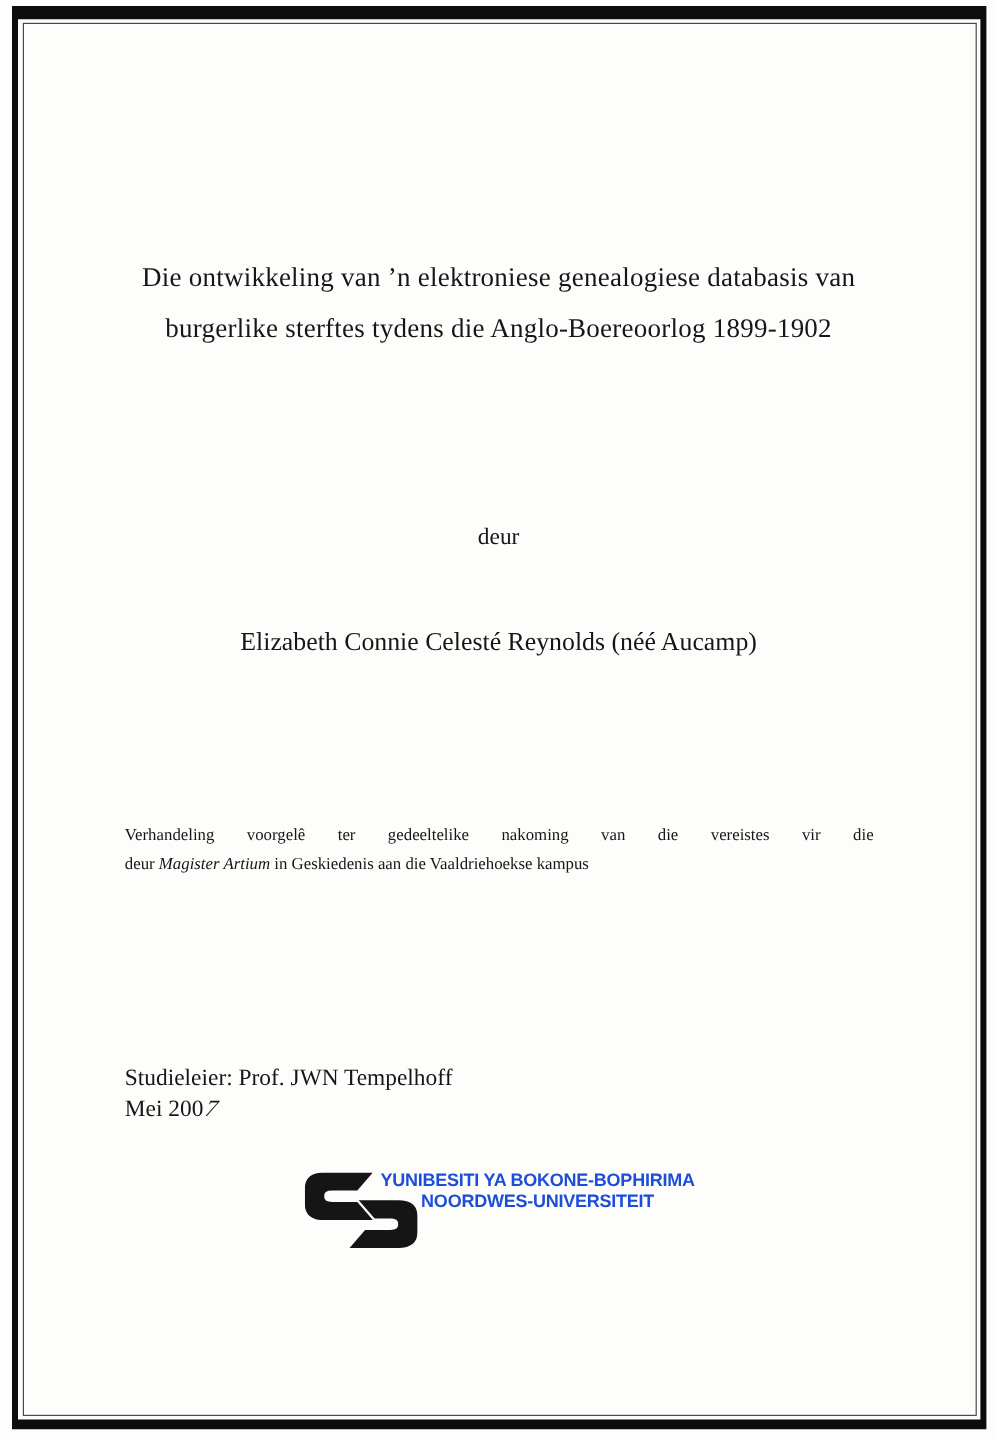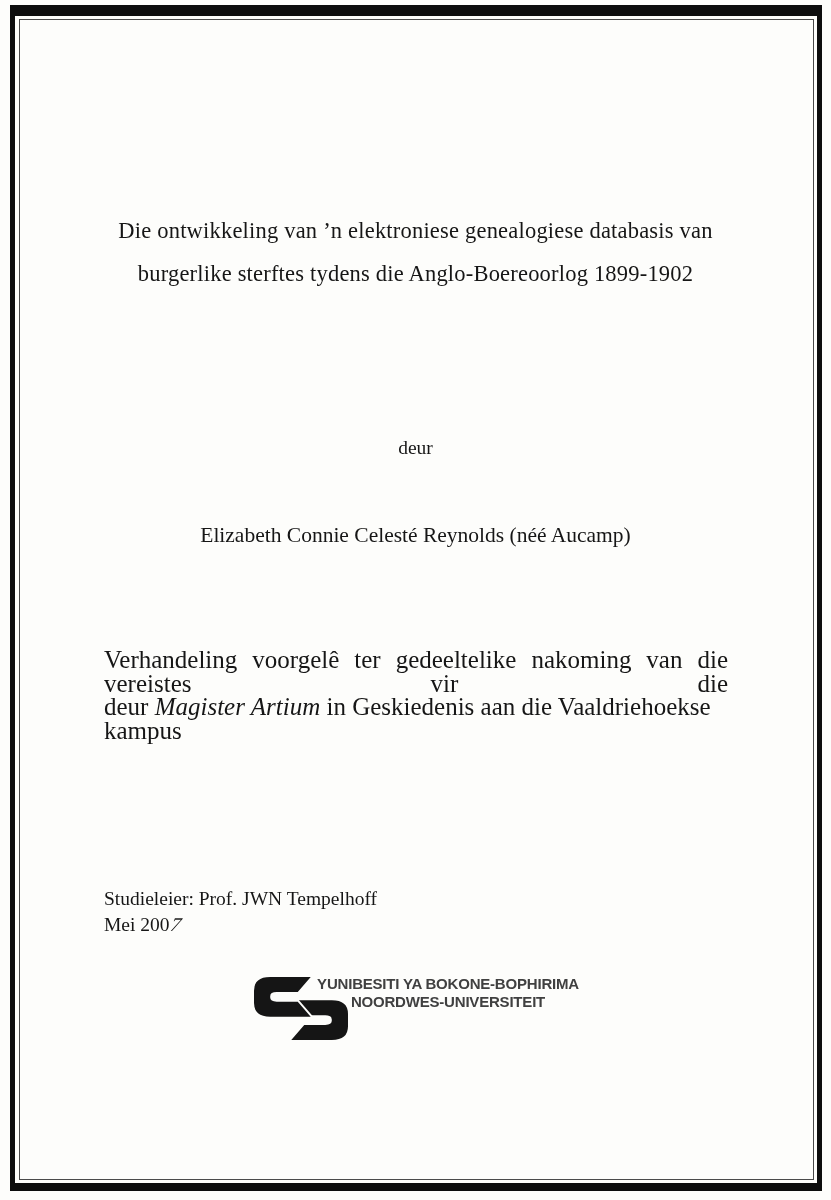--- a/index.html
+++ b/index.html
@@ -26,38 +26,38 @@
   }
   .byline{
     position:absolute;left:0;right:0;top:437px;
     text-align:center;font-size:19.5px;line-height:22px;
   }
   .author{
     position:absolute;left:0;right:0;top:522px;
     text-align:center;font-size:21.5px;line-height:26px;
   }
   .statement{
-    position:absolute;left:104px;width:624px;top:648px;
-    font-size:25px;line-height:23.5px;
+    position:absolute;left:104px;width:624px;top:685px;
+    font-size:14px;line-height:23.5px;
   }
   .statement .just{text-align:justify;text-align-last:justify;}
   .statement em{font-style:italic;}
   .supervisor-block{
     position:absolute;left:104px;top:886px;
     font-size:19.5px;line-height:25.5px;
   }
   .seven{display:inline-block;transform:skewX(-22deg) translateX(1px);}
   .logo-mark{position:absolute;left:254px;top:977px;width:94px;height:63px;}
   .logo-mark svg{display:block;width:94px;height:63px;}
   .logo-text{
     position:absolute;left:316px;top:975px;width:264px;
     text-align:center;
     font-family:"Liberation Sans", sans-serif;
     font-weight:bold;font-size:15px;line-height:17.6px;letter-spacing:-0.2px;
-    color:#404040;white-space:nowrap;
+    color:#1d4ed8;white-space:nowrap;
   }
 </style>
 </head>
 <body>
 
 <div class="frame-outer"></div>
 <div class="frame-inner"></div>
 
 <div class="title">
   <div>Die ontwikkeling van ’n elektroniese genealogiese databasis van</div>

